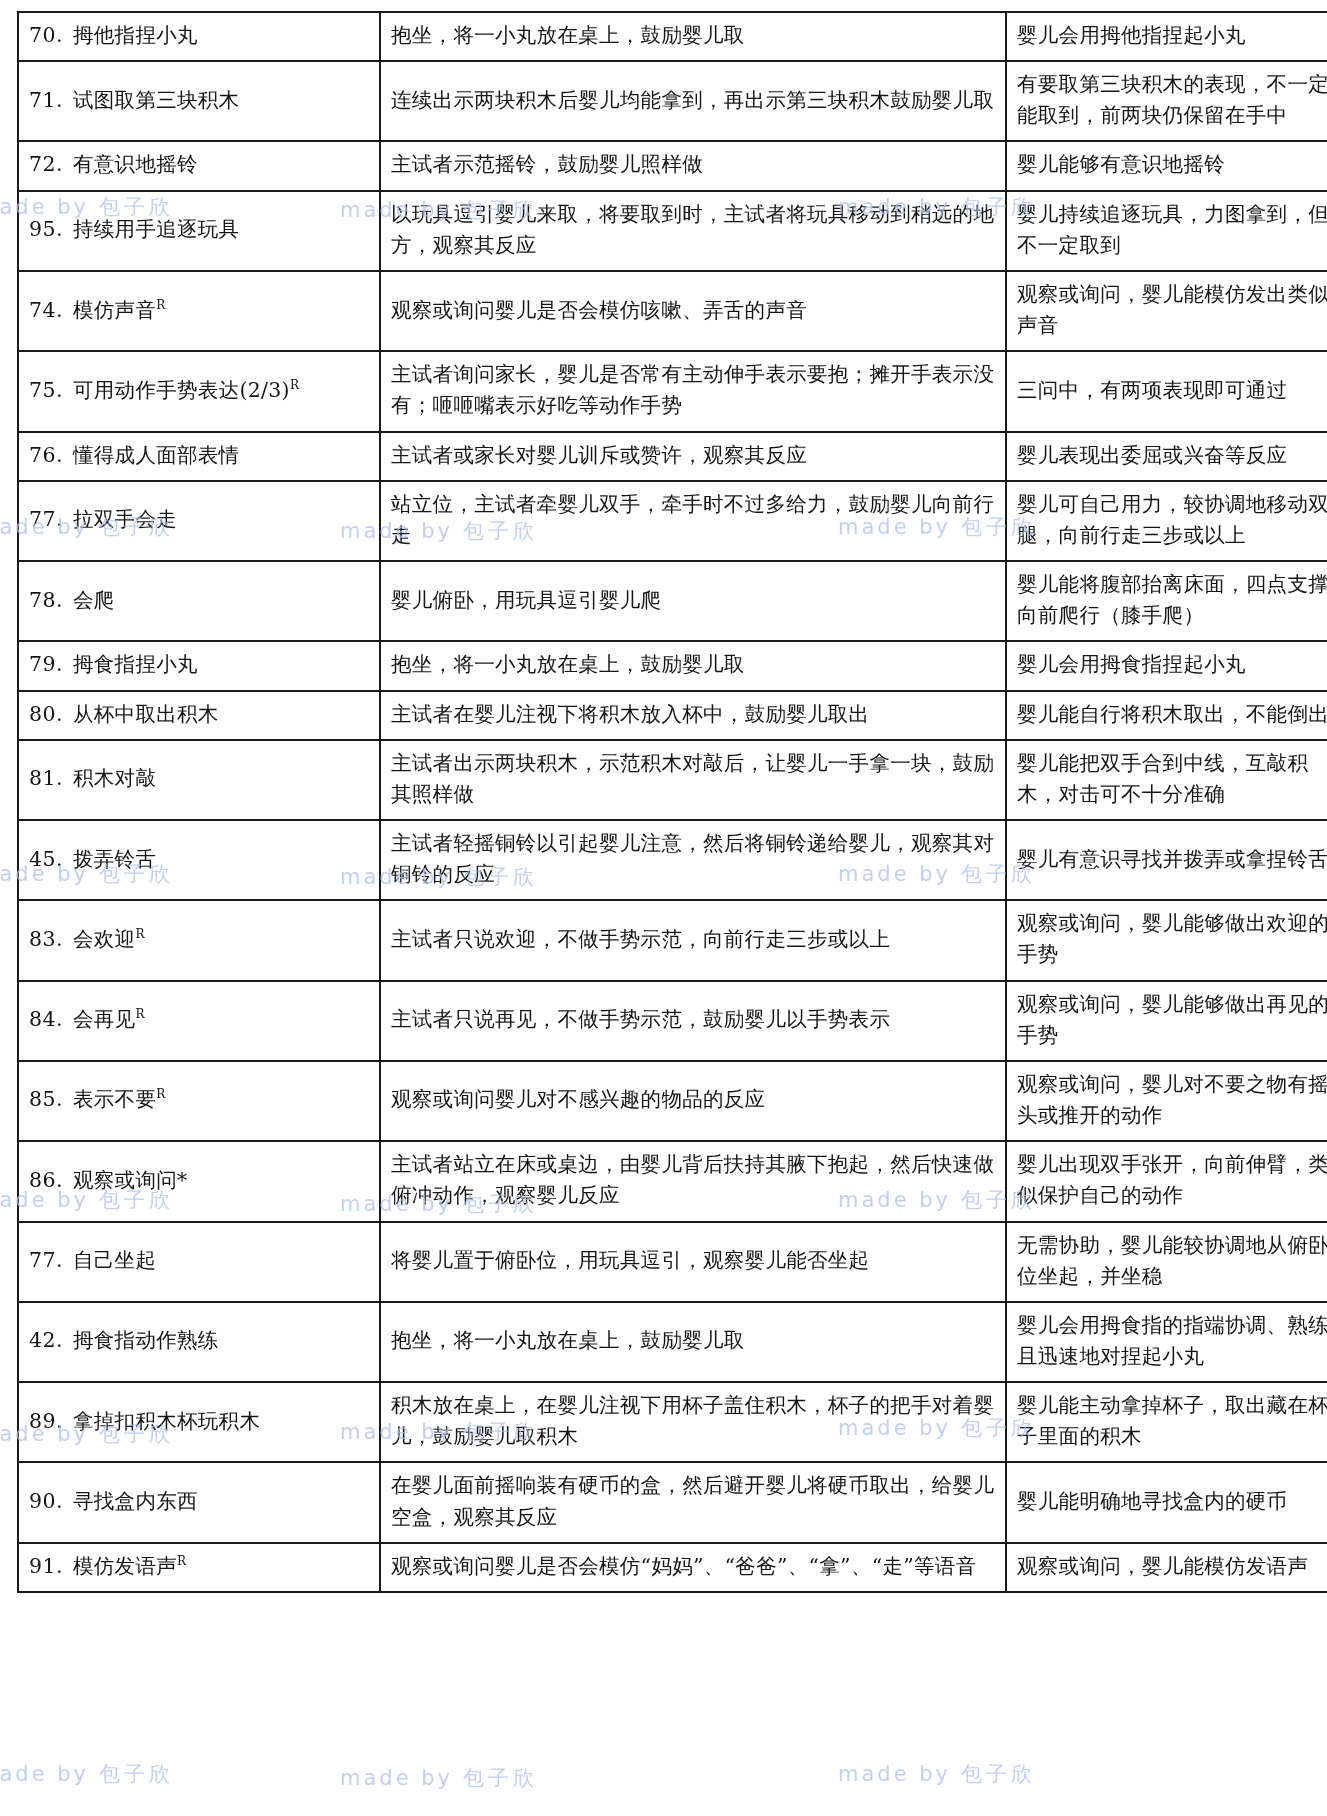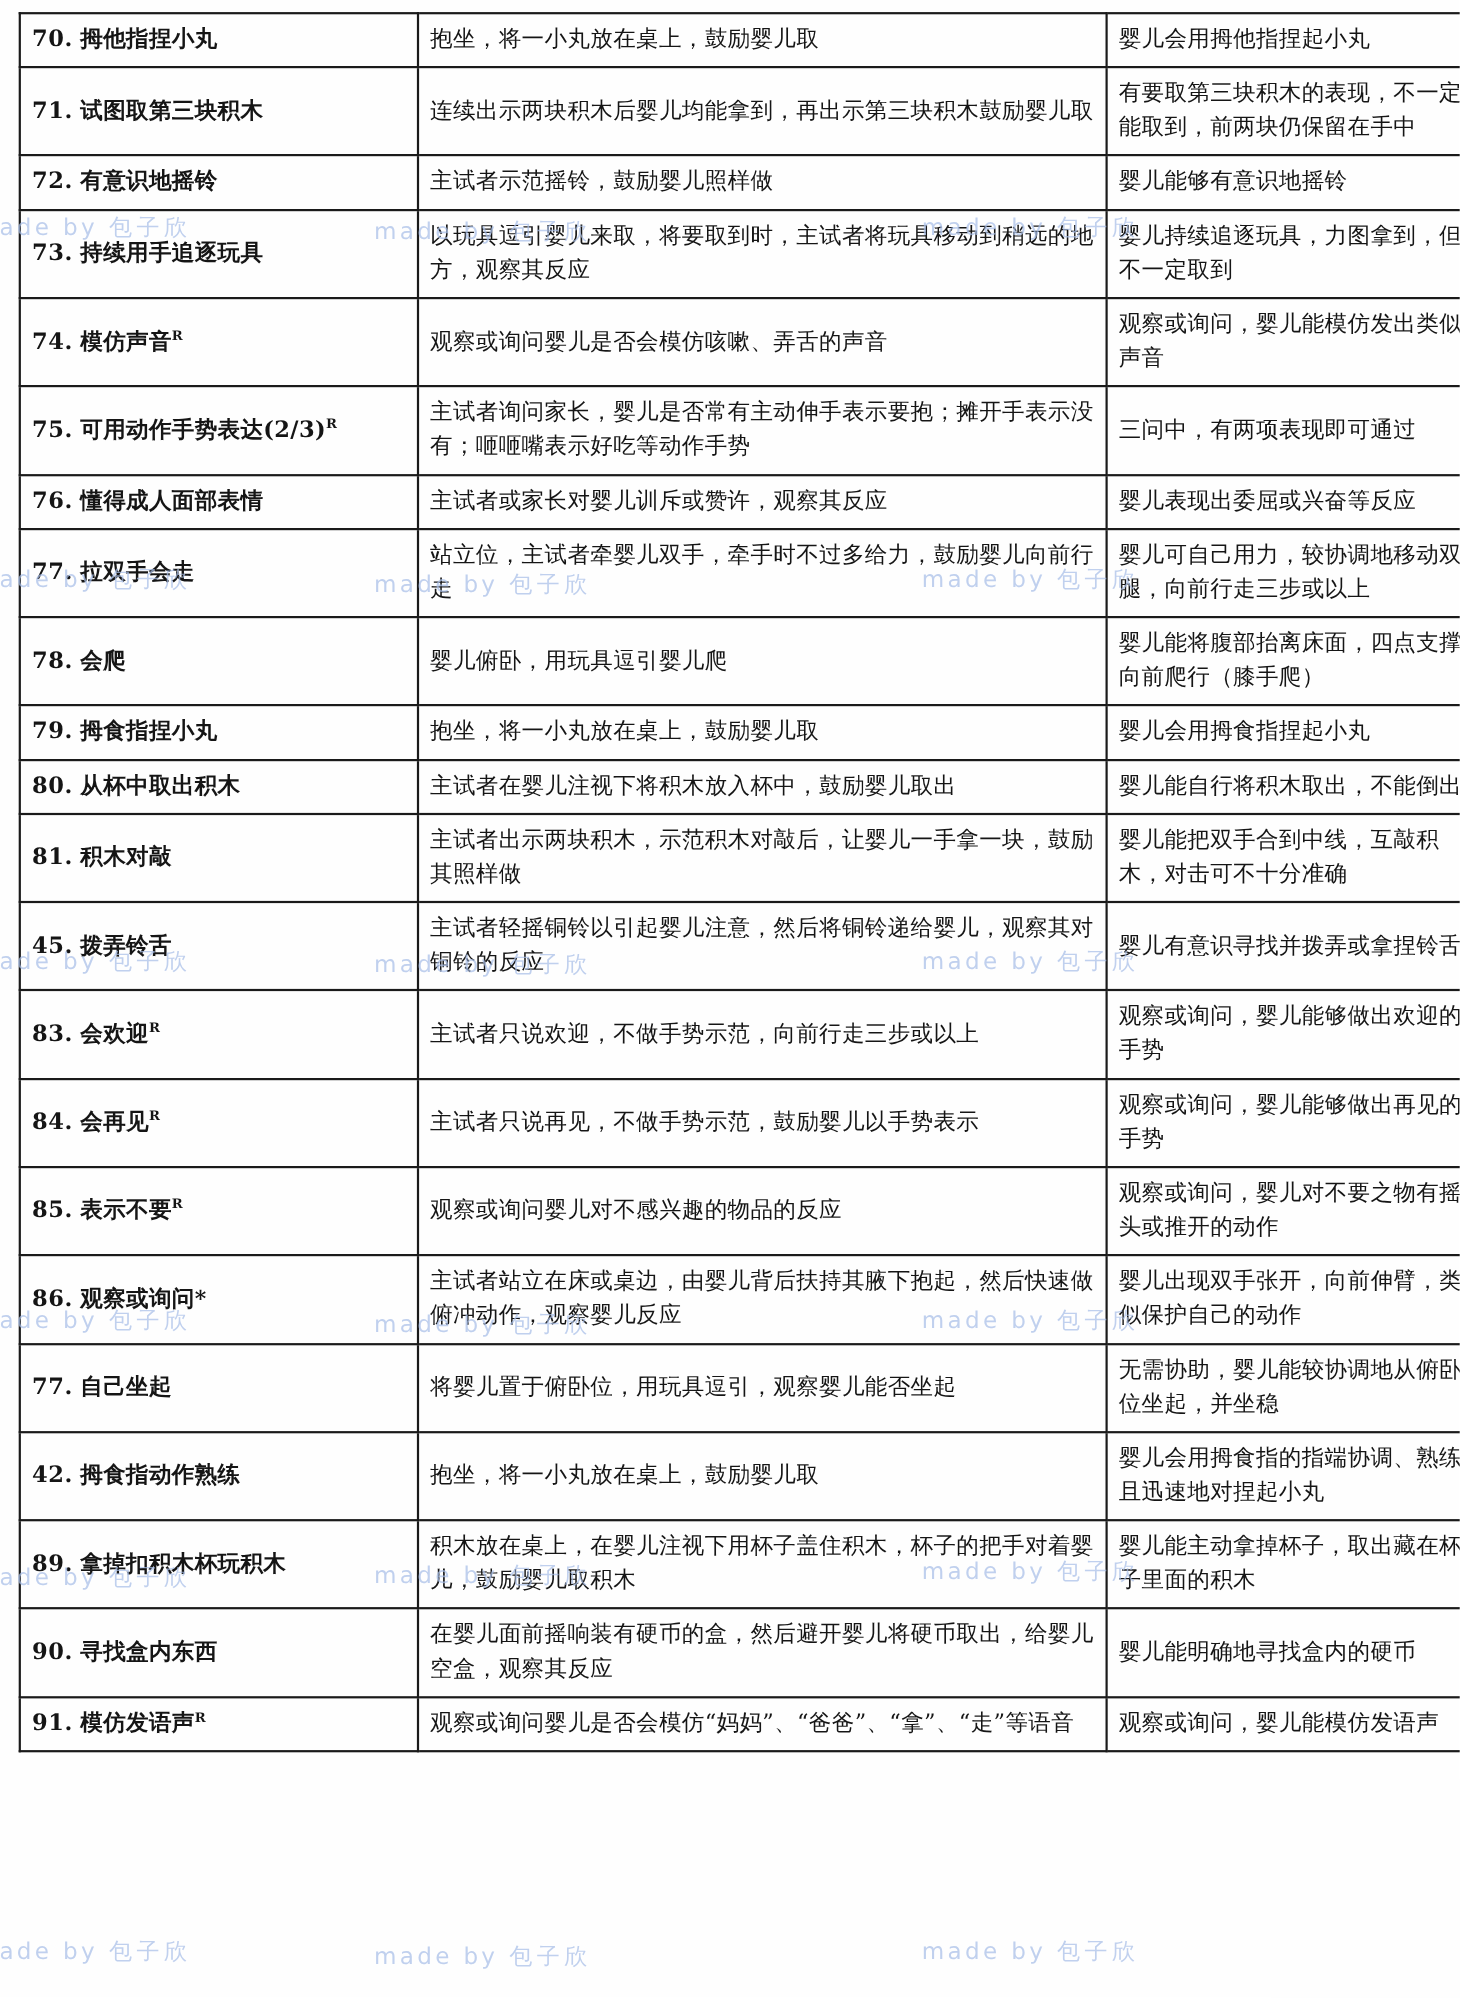--- a/index.html
+++ b/index.html
@@ -41,21 +41,21 @@
     color: #151515;
     letter-spacing: 0.3px;
     font-family: "DejaVu Serif", "Liberation Serif", serif;
     background: transparent;
   }
 
   td.c-item  { width: 340px; }
   td.c-meth  { width: 604px; }
   td.c-pass  { width: 318px; }
 
-  td.c-item  { padding-left: 22px; font-weight: bold; }
+  td.c-item  { padding-left: 22px; }
   td.c-meth  { padding-left: 16px; padding-right: 14px; margin-left: 12px; }
   td.c-pass  { padding-left: 14px; padding-right: 10px; }
 
   .num {
     display: inline-block;
     min-width: 44px;
     letter-spacing: 0.5px;
   }
   .itemname { }
 
@@ -111,21 +111,21 @@
           <td class="c-item"><span class="num">71.</span><span class="itemname">试图取第三块积木</span></td>
           <td class="c-meth">连续出示两块积木后婴儿均能拿到，再出示第三块积木鼓励婴儿取</td>
           <td class="c-pass">有要取第三块积木的表现，不一定能取到，前两块仍保留在手中</td>
         </tr>
         <tr>
           <td class="c-item"><span class="num">72.</span><span class="itemname">有意识地摇铃</span></td>
           <td class="c-meth">主试者示范摇铃，鼓励婴儿照样做</td>
           <td class="c-pass">婴儿能够有意识地摇铃</td>
         </tr>
         <tr>
-          <td class="c-item"><span class="num">73.</span><span class="itemname">持续用手追逐玩具</span></td>
+          <td class="c-item"><span class="num">95.</span><span class="itemname">持续用手追逐玩具</span></td>
           <td class="c-meth">以玩具逗引婴儿来取，将要取到时，主试者将玩具移动到稍远的地方，观察其反应</td>
           <td class="c-pass">婴儿持续追逐玩具，力图拿到，但不一定取到</td>
         </tr>
         <tr>
           <td class="c-item"><span class="num">74.</span><span class="itemname">模仿声音</span><sup class="mark">R</sup></td>
           <td class="c-meth">观察或询问婴儿是否会模仿咳嗽、弄舌的声音</td>
           <td class="c-pass">观察或询问，婴儿能模仿发出类似声音</td>
         </tr>
         <tr>
           <td class="c-item"><span class="num">75.</span><span class="itemname">可用动作手势表达(2/3)</span><sup class="mark">R</sup></td>

